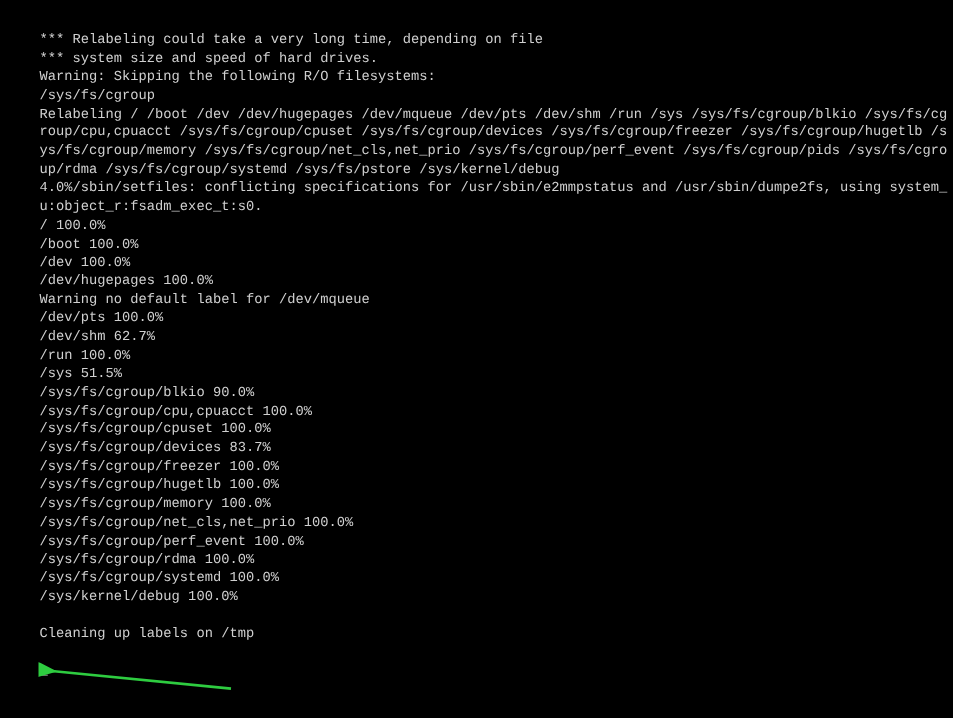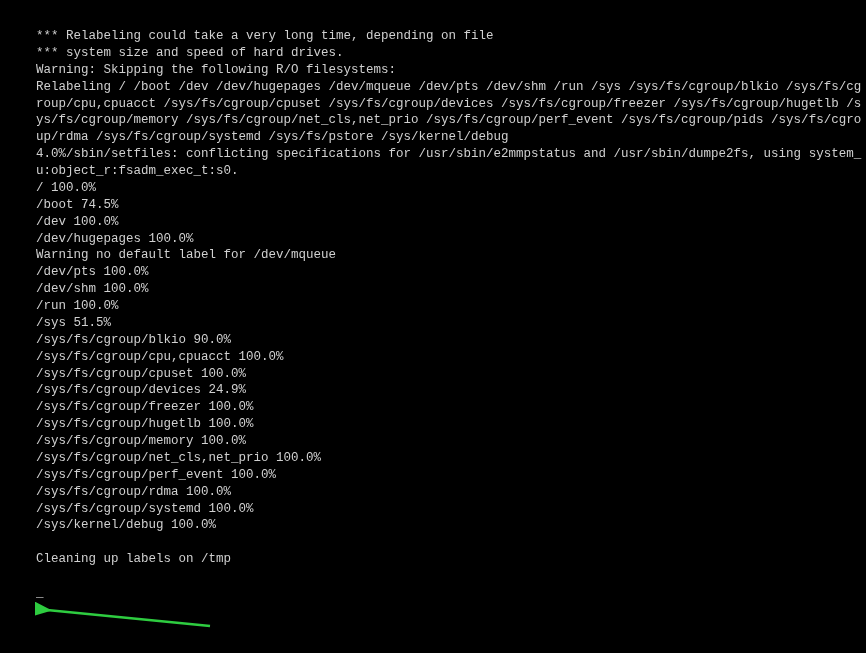--- a/index.html
+++ b/index.html
@@ -39,35 +39,36 @@
       height: 17px;
     }
   </style>
 </head>
 <body>
 
 <div id="terminal-container">
     <div class="terminal-line">*** Relabeling could take a very long time, depending on file</div>
     <div class="terminal-line">*** system size and speed of hard drives.</div>
     <div class="terminal-line">Warning: Skipping the following R/O filesystems:</div>
+    <div class="terminal-line">/sys/fs/cgroup</div>
     <div class="terminal-line">Relabeling / /boot /dev /dev/hugepages /dev/mqueue /dev/pts /dev/shm /run /sys /sys/fs/cgroup/blkio /sys/fs/cgroup/cpu,cpuacct /sys/fs/cgroup/cpuset /sys/fs/cgroup/devices /sys/fs/cgroup/freezer /sys/fs/cgroup/hugetlb /sys/fs/cgroup/memory /sys/fs/cgroup/net_cls,net_prio /sys/fs/cgroup/perf_event /sys/fs/cgroup/pids /sys/fs/cgroup/rdma /sys/fs/cgroup/systemd /sys/fs/pstore /sys/kernel/debug</div>
     <div class="terminal-line">4.0%/sbin/setfiles: conflicting specifications for /usr/sbin/e2mmpstatus and /usr/sbin/dumpe2fs, using system_u:object_r:fsadm_exec_t:s0.</div>
     <div class="terminal-line">/ 100.0%</div>
-    <div class="terminal-line">/boot 74.5%</div>
+    <div class="terminal-line">/boot 100.0%</div>
     <div class="terminal-line">/dev 100.0%</div>
     <div class="terminal-line">/dev/hugepages 100.0%</div>
     <div class="terminal-line">Warning no default label for /dev/mqueue</div>
     <div class="terminal-line">/dev/pts 100.0%</div>
-    <div class="terminal-line">/dev/shm 100.0%</div>
+    <div class="terminal-line">/dev/shm 62.7%</div>
     <div class="terminal-line">/run 100.0%</div>
     <div class="terminal-line">/sys 51.5%</div>
     <div class="terminal-line">/sys/fs/cgroup/blkio 90.0%</div>
     <div class="terminal-line">/sys/fs/cgroup/cpu,cpuacct 100.0%</div>
     <div class="terminal-line">/sys/fs/cgroup/cpuset 100.0%</div>
-    <div class="terminal-line">/sys/fs/cgroup/devices 24.9%</div>
+    <div class="terminal-line">/sys/fs/cgroup/devices 83.7%</div>
     <div class="terminal-line">/sys/fs/cgroup/freezer 100.0%</div>
     <div class="terminal-line">/sys/fs/cgroup/hugetlb 100.0%</div>
     <div class="terminal-line">/sys/fs/cgroup/memory 100.0%</div>
     <div class="terminal-line">/sys/fs/cgroup/net_cls,net_prio 100.0%</div>
     <div class="terminal-line">/sys/fs/cgroup/perf_event 100.0%</div>
     <div class="terminal-line">/sys/fs/cgroup/rdma 100.0%</div>
     <div class="terminal-line">/sys/fs/cgroup/systemd 100.0%</div>
     <div class="terminal-line">/sys/kernel/debug 100.0%</div>
     <div class="terminal-line">&nbsp;</div>
     <div class="terminal-line">Cleaning up labels on /tmp</div>

